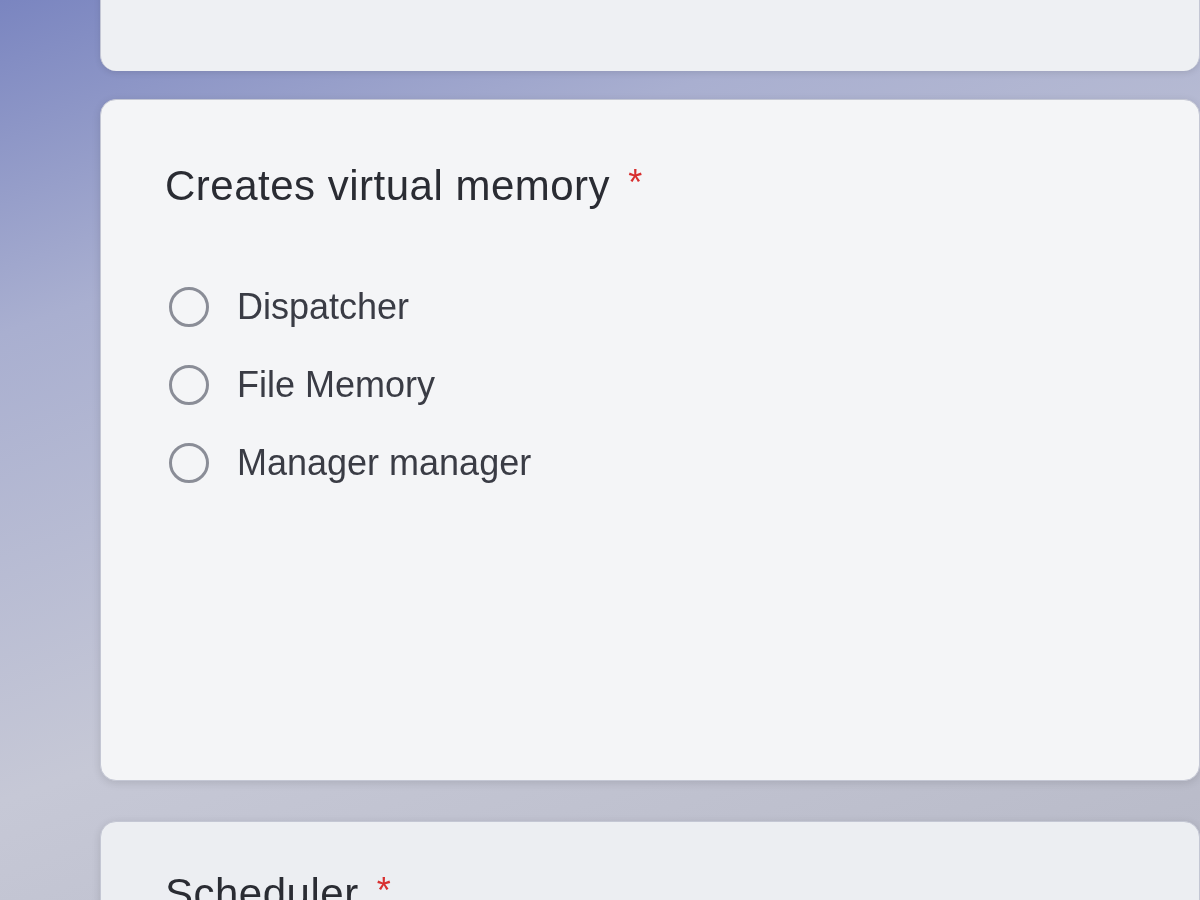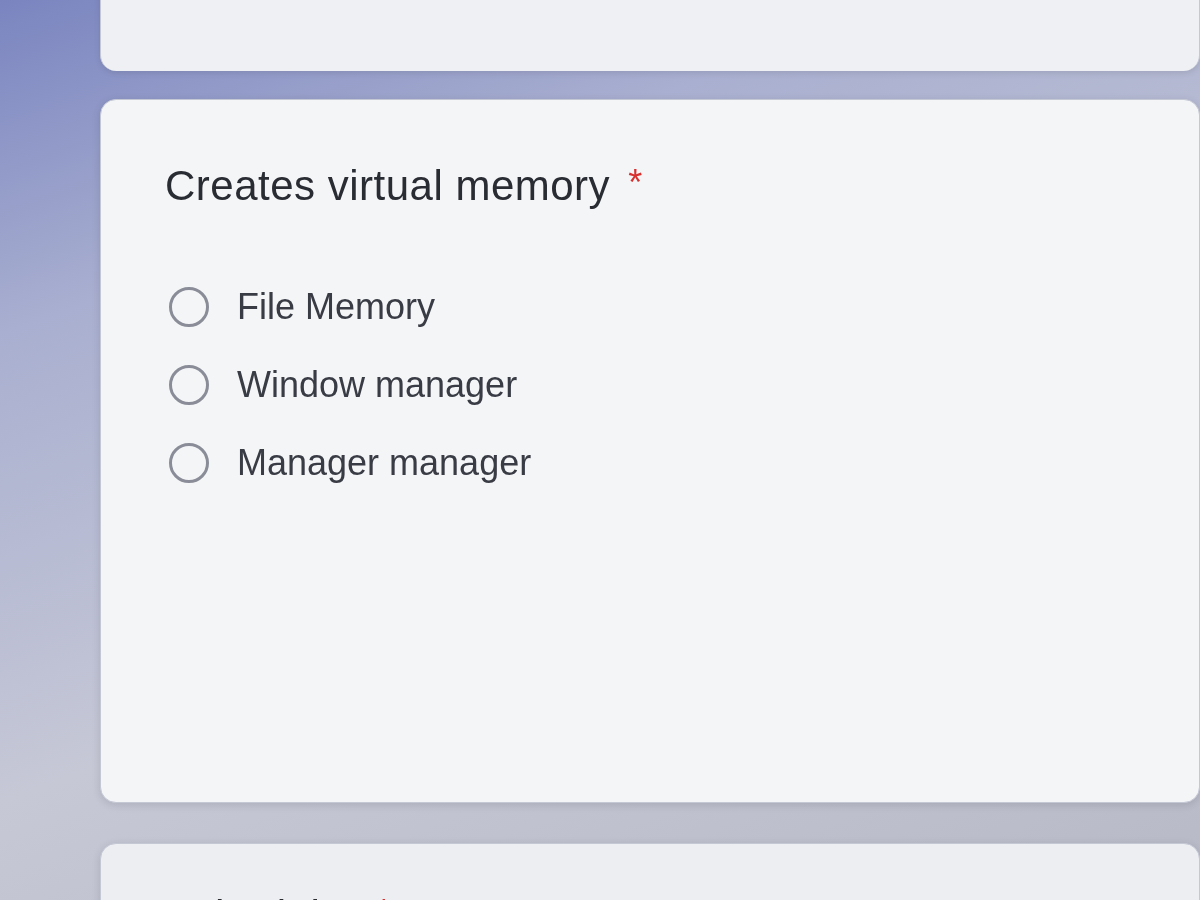--- a/index.html
+++ b/index.html
@@ -27,21 +27,21 @@
     box-shadow:0 2px 6px rgba(0,0,0,0.10);
   }
   .gap{
     height:28px;
   }
   .card{
     background:#f4f5f7;
     border:1px solid #c4c7d4;
     border-radius:16px;
     box-shadow:0 2px 8px rgba(0,0,0,0.12);
-    padding:62px 64px 70px 64px;
+    padding:62px 64px 48px 64px;
     min-height:570px;
     position:relative;
   }
   .q-title{
     font-size:42px;
     color:#2a2c33;
     letter-spacing:0.5px;
   }
   .q-title .req{
     color:#d82f2f;
@@ -94,30 +94,30 @@
 
   <div class="card">
 
     <div class="q-title">
       <span>Creates virtual memory</span>
       <span class="req">*</span>
     </div>
 
     <div class="options">
 
+      <label class="opt">
+        <span class="radio"></span>
+        <span class="opt-label">Dispatcher</span>
+      </label>
 
       <label class="opt">
         <span class="radio"></span>
         <span class="opt-label">File Memory</span>
       </label>
 
-      <label class="opt">
-        <span class="radio"></span>
-        <span class="opt-label">Window manager</span>
-      </label>
 
       <label class="opt">
         <span class="radio"></span>
         <span class="opt-label">Manager manager</span>
       </label>
 
     </div>
 
   </div>
 

